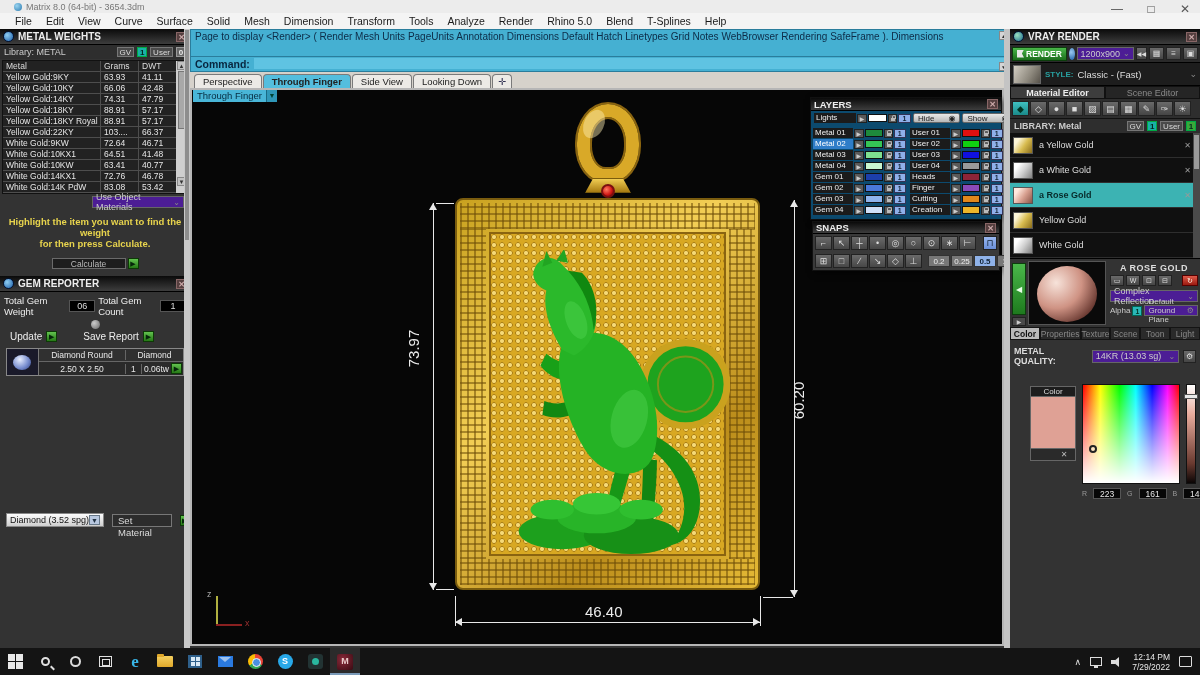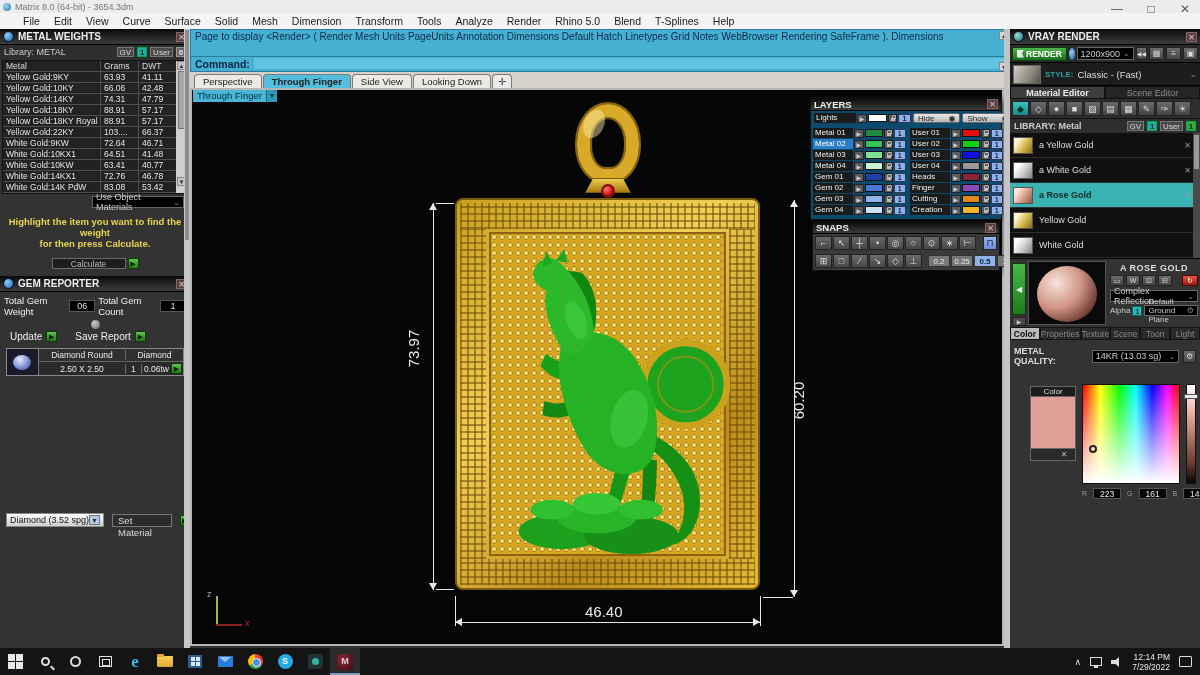--- a/index.html
+++ b/index.html
@@ -1,31 +1,31 @@
 <!DOCTYPE html>
 <html><head>
 <meta charset="utf-8">
 <style>
   *{margin:0;padding:0;box-sizing:border-box}
   html,body{width:1200px;height:675px;overflow:hidden;background:#333}
   #app{position:relative;width:1200px;height:675px;font-family:"Liberation Sans",sans-serif;background:#333;overflow:hidden}
   .abs{position:absolute}
   
-  .titlebar{left:0;top:0;width:1200px;height:13px;background:#ececec;display:flex;align-items:center;padding-left:3px;gap:4px}
+  .titlebar{left:0;top:0;width:1200px;height:13px;background:#ececec;display:flex;align-items:center;padding-left:14px;gap:4px}
   .titlebar .appico{width:8px;height:8px;border-radius:50%;background:radial-gradient(circle at 35% 35%,#9ad4f0,#2a7ab0)}
   .titlebar .ttxt{font-size:9px;color:#777}
-  .menubar{left:0;top:13px;width:1200px;height:16px;background:#f4f4f4;display:flex;align-items:center;padding-left:16px}
+  .menubar{left:0;top:13px;width:1200px;height:16px;background:#f4f4f4;display:flex;align-items:center;padding-left:8px}
   .menu-item{font-size:10.5px;color:#1a1a1a;padding:0 7px;line-height:15px}
   .winctl{top:2px;right:6px;display:flex;gap:16px}
   .winctl span{font-size:12px;color:#555;width:18px;text-align:center}
   
   .phdr{height:16px;background:linear-gradient(#0a0a0a,#3d3d3d);display:flex;align-items:center;color:#eee;font-weight:bold;font-size:10px;gap:4px;padding:0 3px;border-bottom:1px solid #000}
   .phdr .xbtn{margin-left:auto;color:#caa;background:#553f3f;border:1px solid #866;font-size:8px;width:11px;height:10px;line-height:9px;text-align:center}
   .grnbtn{width:11px;height:11px;background:linear-gradient(#62c24f,#267a16);border:1px solid #0d3a06;color:#06260a;font-size:7px;line-height:9px;text-align:center}
-  .dd{background:#000000;border:1px solid #666;color:#ccc;font-size:9px;display:flex;align-items:center;padding:0 3px;gap:3px}
+  .dd{background:#4c1d95;border:1px solid #666;color:#ccc;font-size:9px;display:flex;align-items:center;padding:0 3px;gap:3px}
   .dd .chev{margin-left:auto;color:#888;font-size:8px}
   
   .left-panel{left:0;top:29px;width:190px;height:619px;background:#333}
   .lp-scroll{left:184px;top:29px;width:6px;height:619px;background:#c9c9c9}
   .lp-thumb{left:185px;top:30px;width:4px;height:210px;background:#8d8d8d}
   .mw-ico{width:11px;height:11px;border-radius:50%;background:radial-gradient(circle at 35% 35%,#8ecdf2,#1d5fa8);border:1px solid #013}
   .libraryrow{display:flex;align-items:center;height:14px;padding:0 4px;gap:3px;color:#ccc;font-size:9px;background:#2e2e2e}
   .tagbox{background:#4a4a4a;border:1px solid #777;color:#ddd;font-size:8px;padding:0 2px;height:10px;line-height:9px}
   .valbox{border:1px solid #0a4;background:#19b0a8;color:#03251f;font-size:8px;width:10px;height:10px;line-height:9px;text-align:center;font-weight:bold}
   .valbox.gray{background:#666;color:#eee;border-color:#999}
@@ -373,21 +373,21 @@
     <div class="totrow">
       <span>Total Gem Weight</span>
       <span class="blackbox">06</span>
       <span>Total Gem Count</span>
       <span class="blackbox">1</span>
     </div>
     <div class="knob"></div>
     <div class="updrow">
       <span>Update</span>
       <span class="grnbtn">▶</span>
-      <span style="margin-left:14px">Save Report</span>
+      <span style="margin-left:22px">Save Report</span>
       <span class="grnbtn">▶</span>
     </div>
     <div class="gemcard">
       <div class="gemico">
           <span class="gemdot"></span>
         </div>
       <div class="gemgrid">
         <div class="ggr">
           <div style="width:86px">Diamond Round</div>
           <div style="flex:1;border-left:1px solid #666">Diamond</div>

